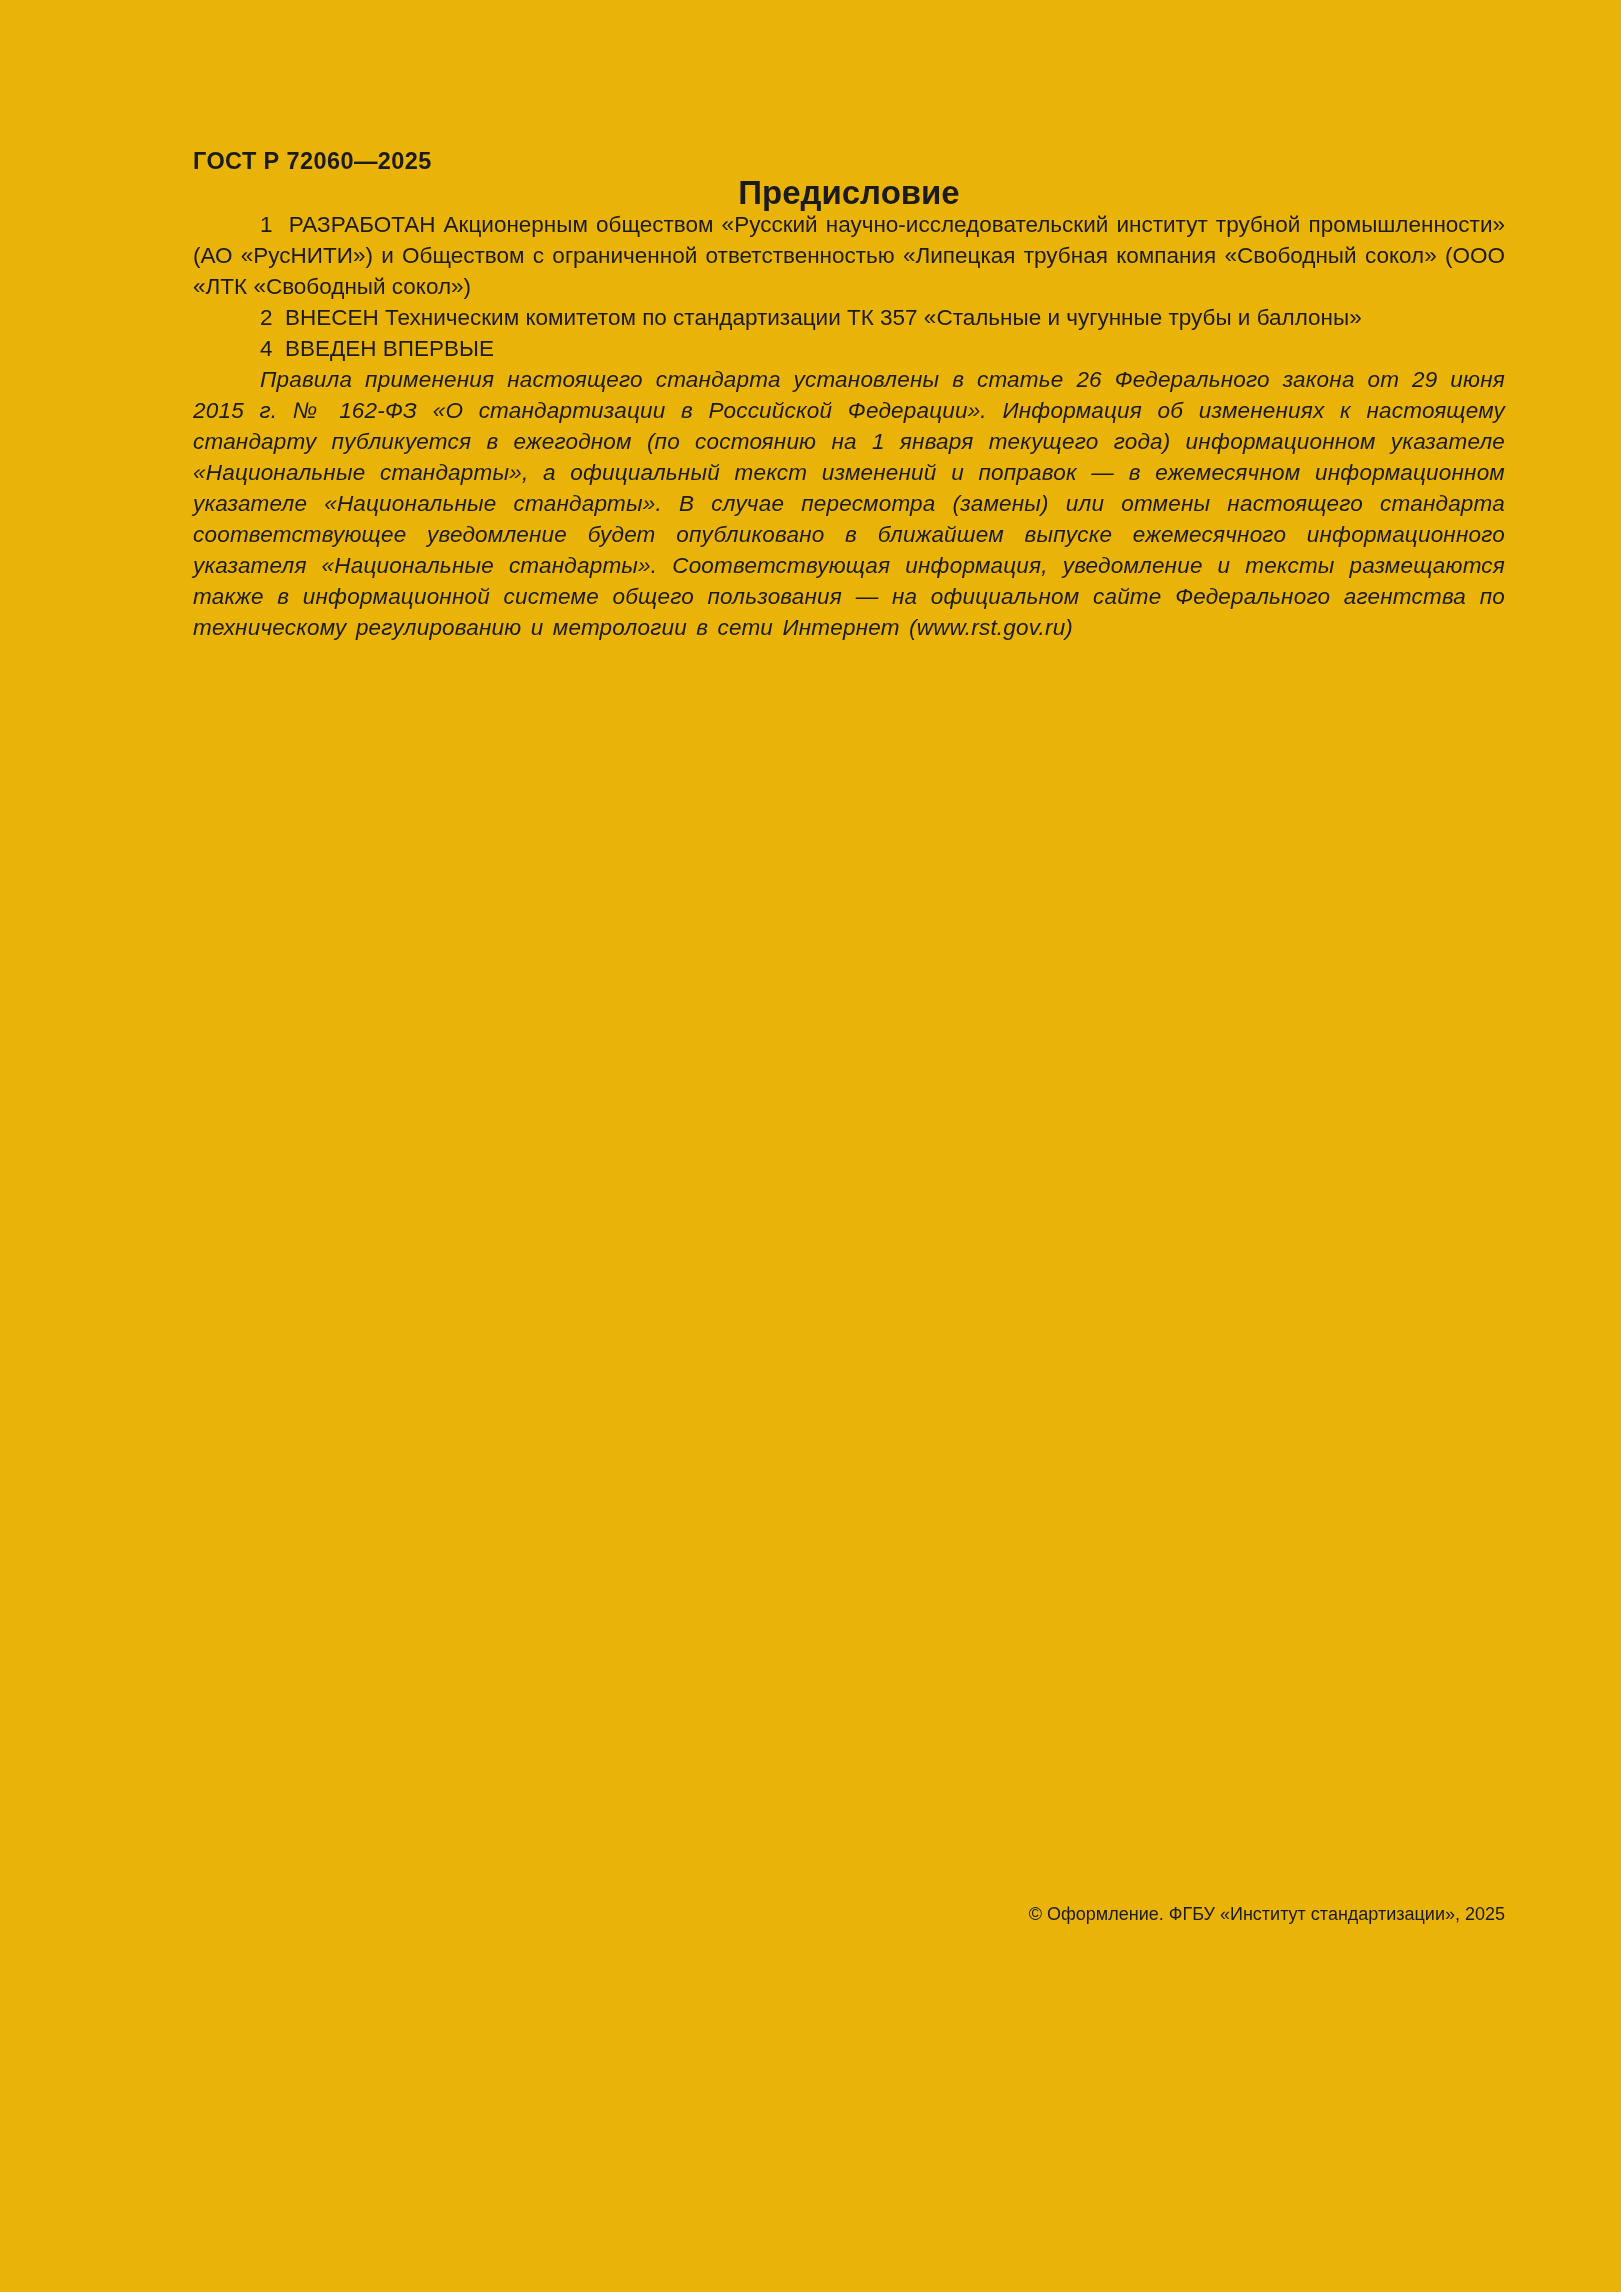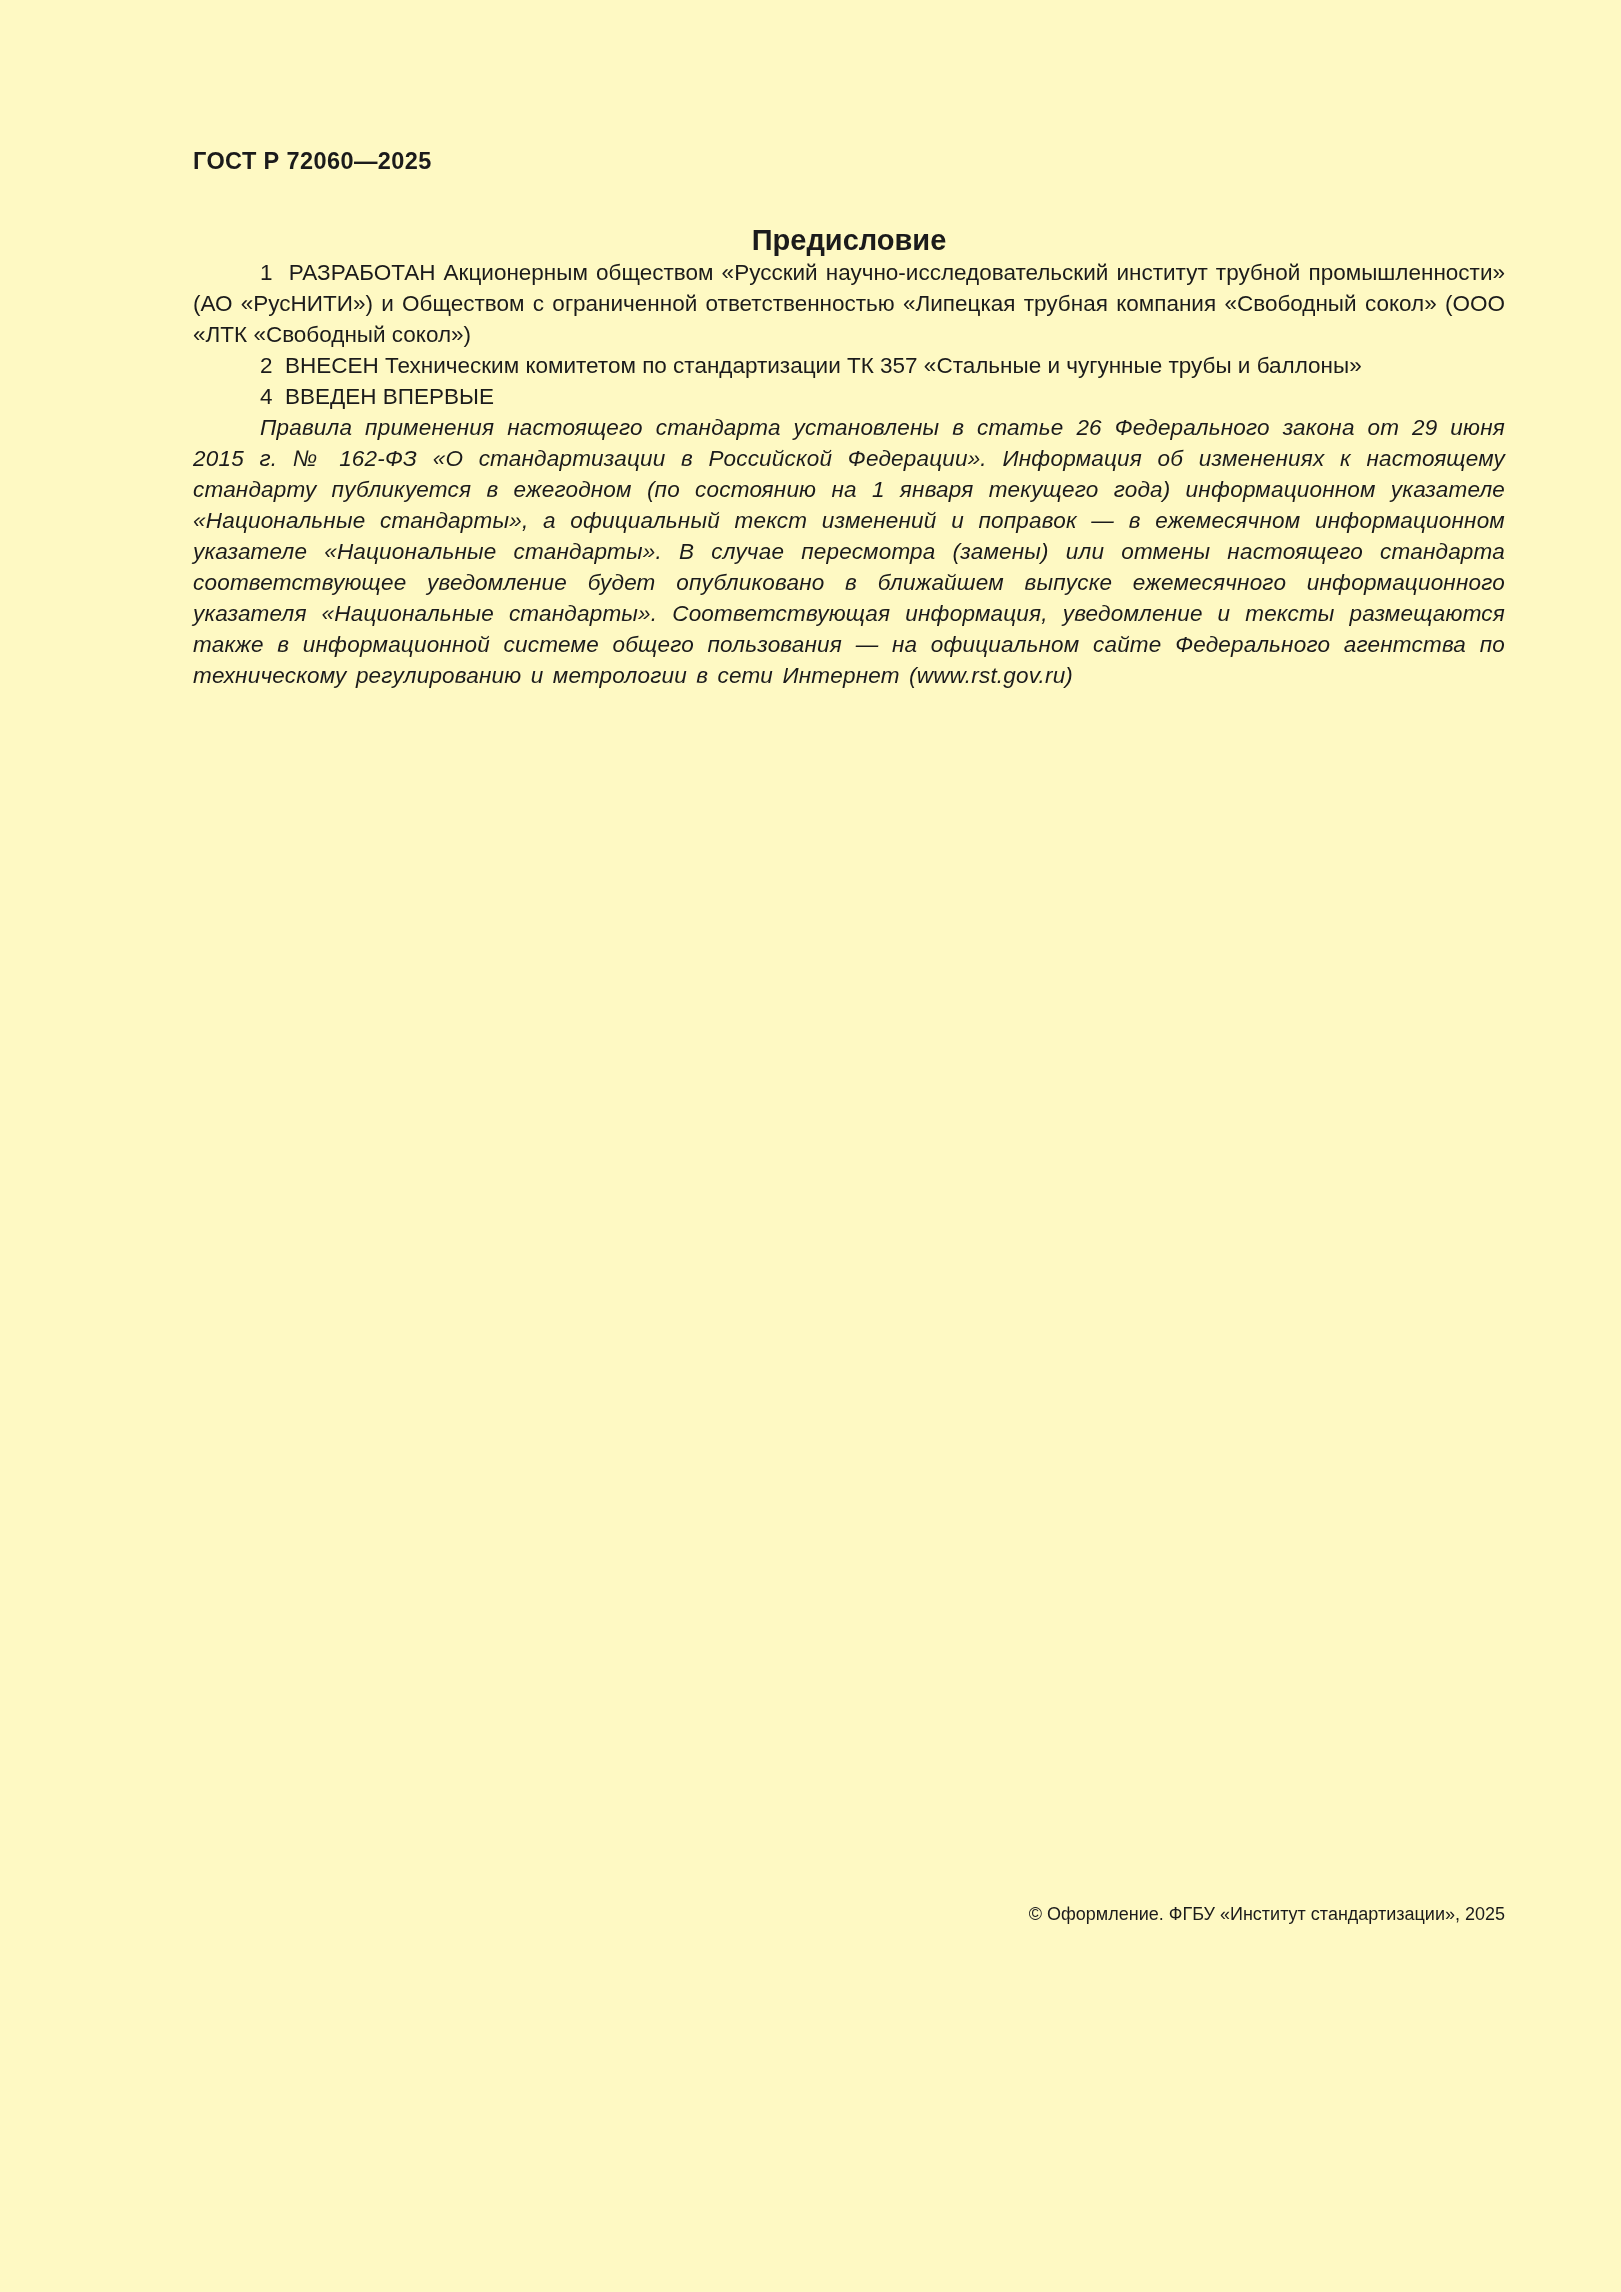--- a/index.html
+++ b/index.html
@@ -4,41 +4,40 @@
 <style>
   html, body {
     margin: 0;
     padding: 0;
     background: #ffffff;
   }
   .page {
     position: relative;
     width: 1621px;
     height: 2293px;
-    background: #fef9c3;
+    background: #eab308;
     color: #1b1b1b;
     font-family: "Liberation Sans", "DejaVu Sans", sans-serif;
     overflow: hidden;
   }
   .content {
     position: absolute;
     top: 0;
     left: 193px;
     right: 116px;
   }
   .doc-header {
     margin-top: 147px;
     font-size: 23.5px;
     line-height: 29px;
     font-weight: 700;
     letter-spacing: 0.4px;
   }
   .doc-title {
-    margin-top: 48px;
-    font-size: 29px;
+    font-size: 33px;
     line-height: 33px;
     font-weight: 700;
     text-align: center;
   }
   p.body {
     margin: 0;
     font-size: 22.5px;
     line-height: 31px;
     text-align: justify;
     text-indent: 67px;

